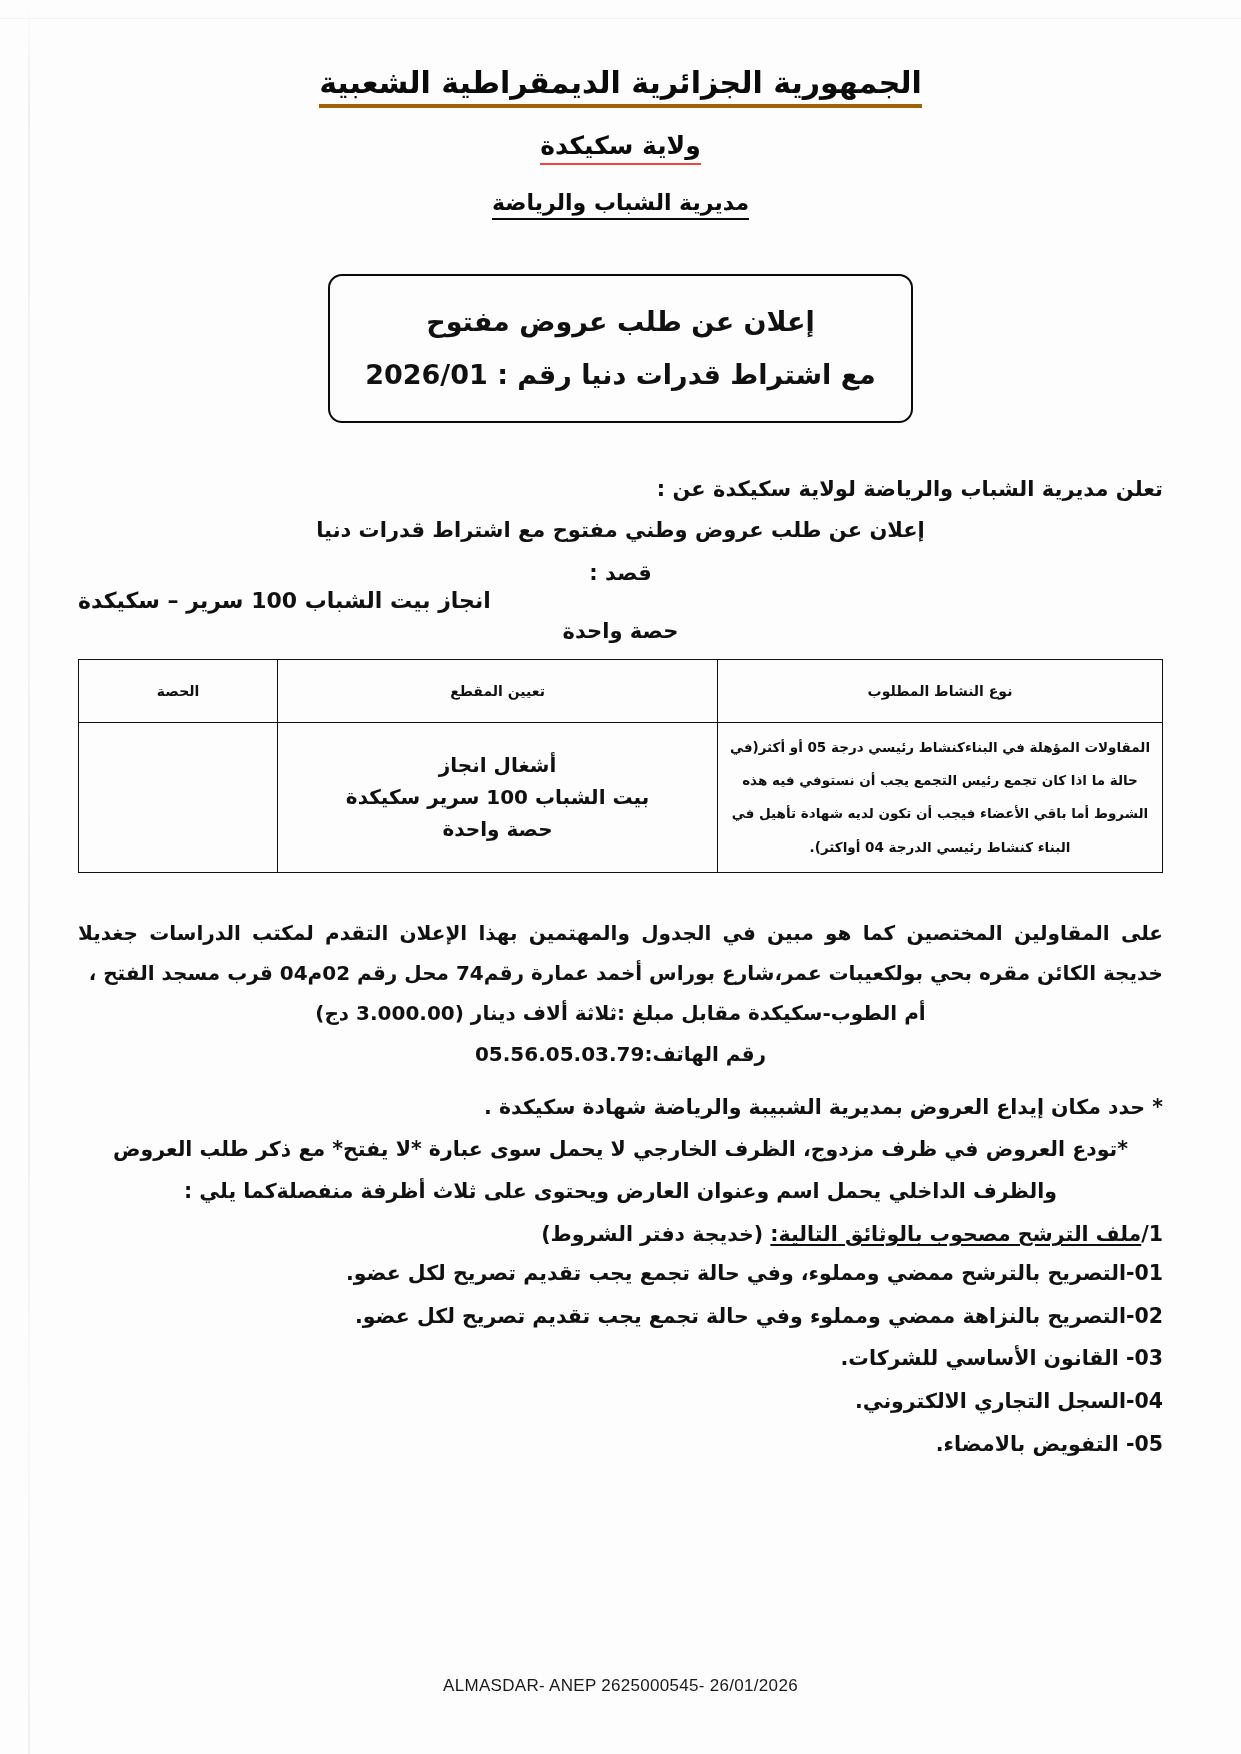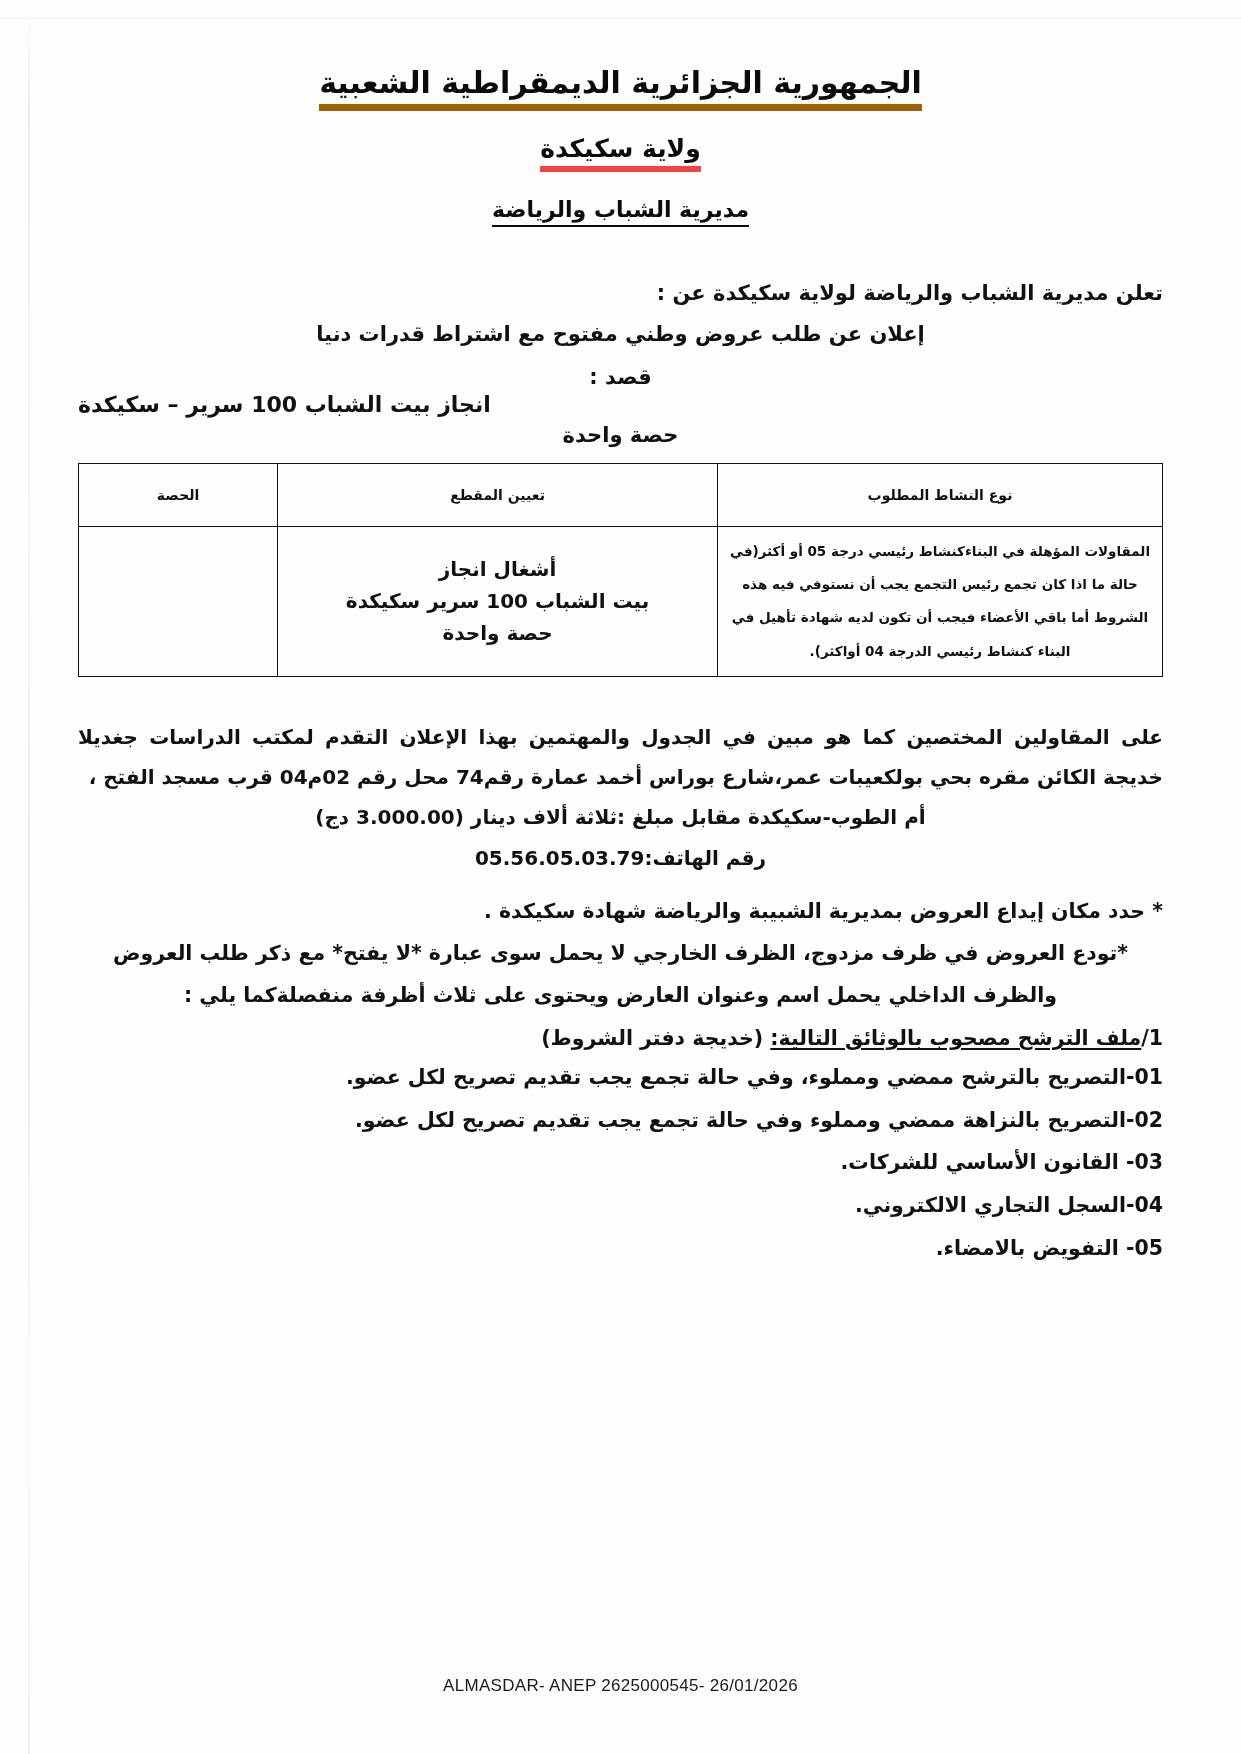--- a/index.html
+++ b/index.html
@@ -52,28 +52,28 @@
 
   
   .hdr {
     text-align: center;
     font-weight: bold;
     color: #0b0b0b;
   }
   .hdr-l1 {
     font-size: 30px;
     letter-spacing: 0px;
-    border-bottom: 7px solid #a16207;
+    border-bottom: 4px solid #a16207;
     display: inline-block;
     padding-bottom: 2px;
     line-height: 1.25;
   }
   .hdr-l2 {
     font-size: 25px;
-    border-bottom: 6px solid #ef4444;
+    border-bottom: 2px solid #ef4444;
     display: inline-block;
     padding-bottom: 2px;
     margin-top: 22px;
     line-height: 1.25;
   }
   .hdr-l3 {
     font-size: 22px;
     border-bottom: 2px solid #0b0b0b;
     display: inline-block;
     padding-bottom: 2px;
@@ -234,20 +234,29 @@
   <div class="scan-edge-top"></div>
 
   <div class="content">
 
     <div class="hdr">
       <div><span class="hdr-l1">الجمهورية الجزائرية الديمقراطية الشعبية</span></div>
       <div><span class="hdr-l2">ولاية سكيكدة</span></div>
       <div><span class="hdr-l3">مديرية الشباب والرياضة</span></div>
     </div>
 
+    <div class="title-box-wrap">
+      <div class="title-box">
+        <div class="title-line1">إعلان عن طلب عروض مفتوح</div>
+        <div class="title-line2">
+          <span>مع اشتراط قدرات دنيا رقم :</span>
+          <span class="lat">2026/01</span>
+        </div>
+      </div>
+    </div>
 
     <div class="intro">
       <div class="r">تعلن مديرية الشباب والرياضة لولاية سكيكدة عن :</div>
       <div class="c">إعلان عن طلب عروض وطني مفتوح مع اشتراط قدرات دنيا</div>
     </div>
     <div class="purpose-label">قصد :</div>
     <div class="project-name">انجاز بيت الشباب 100 سرير – سكيكدة</div>
     <div class="project-lot">حصة واحدة</div>
 
     <table class="tender">

